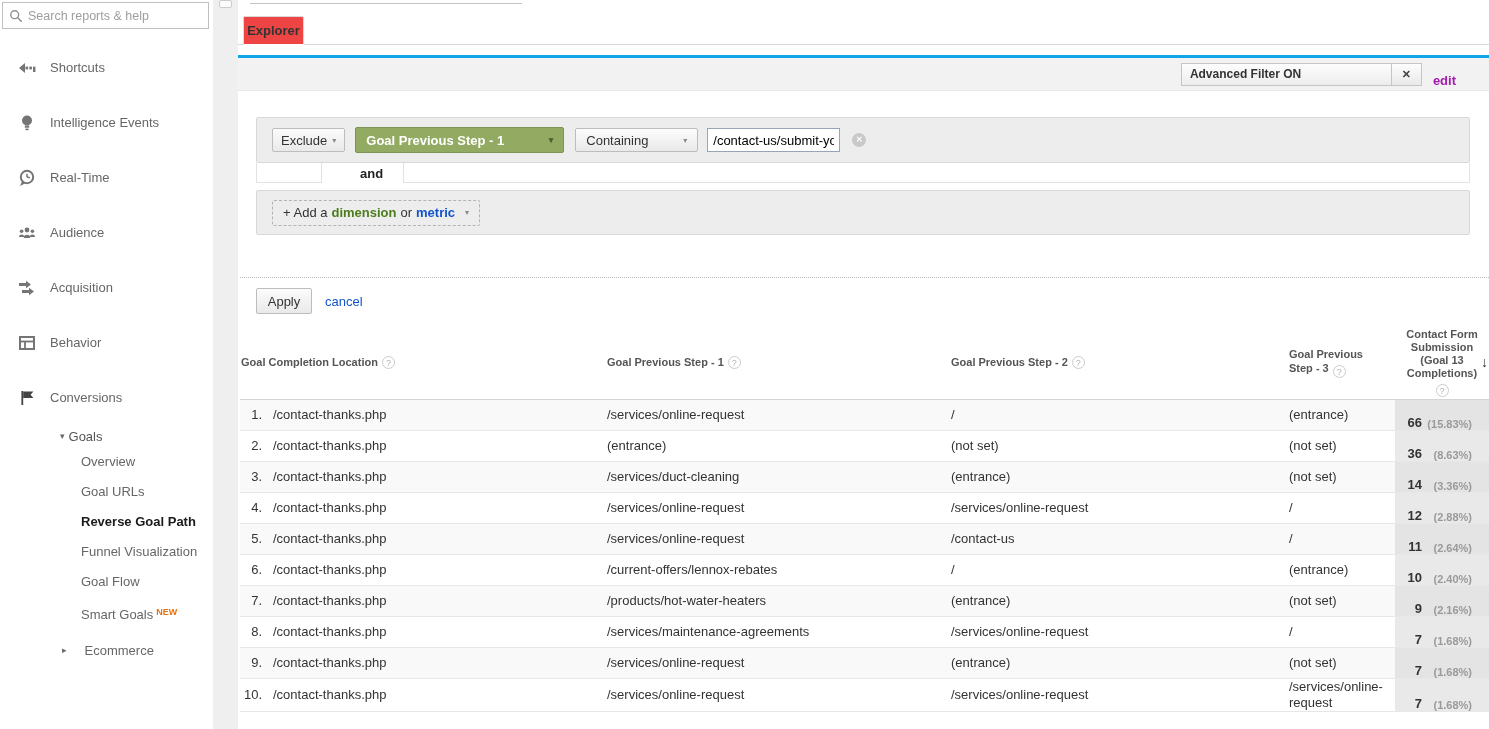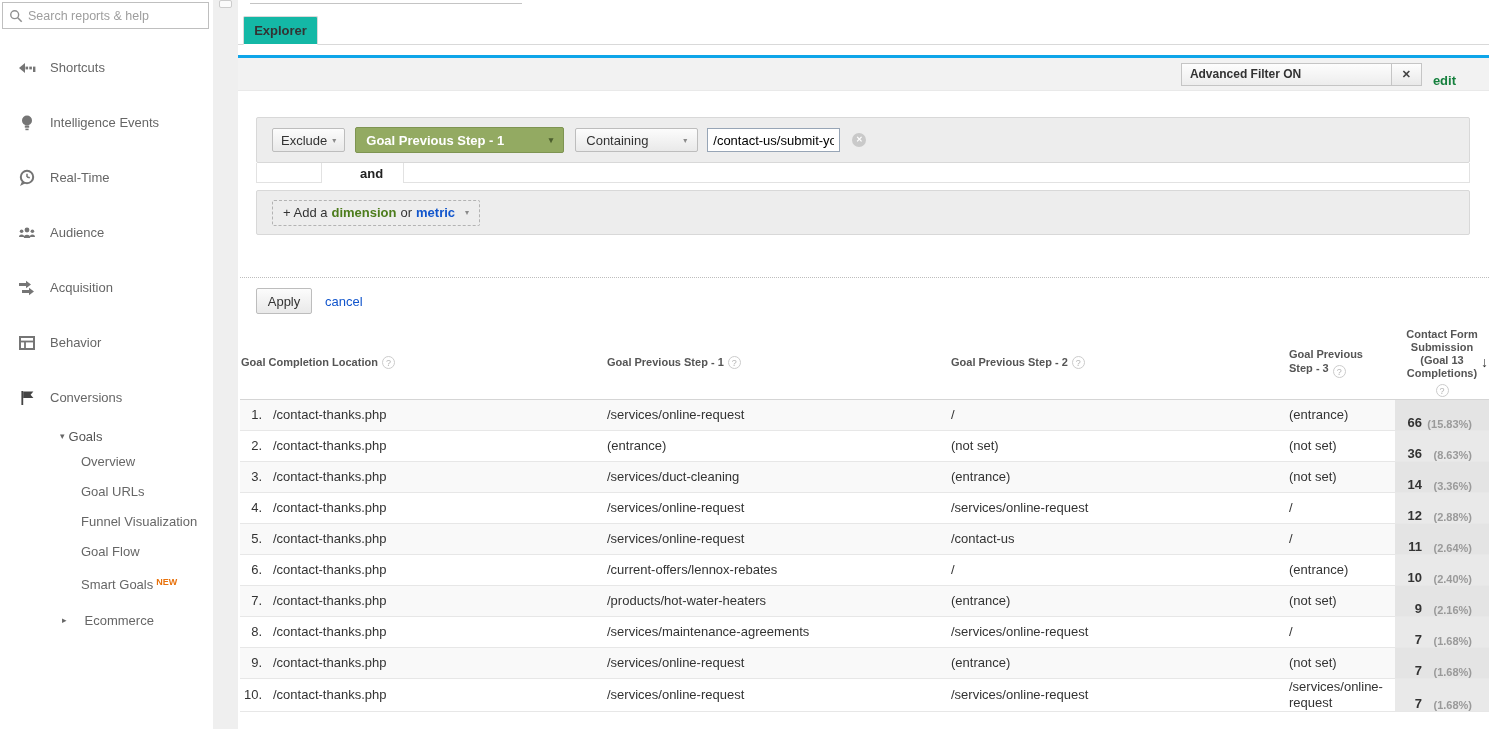--- a/index.html
+++ b/index.html
@@ -21,26 +21,26 @@
   .tri { font-size:9px; color:#666; margin-right:4px; }
   .goal-sub { height:30px; line-height:30px; padding-left:81px; font-size:13px; color:#666; cursor:pointer; white-space:nowrap; }
   .goal-sub.active { font-weight:bold; color:#1a1a1a; }
   .smart-badge { color:#e8720c; font-size:9px; font-weight:bold; vertical-align:4px; margin-left:3px; }
   .ecom { margin-top:8px; height:30px; display:flex; align-items:center; padding-left:62px; font-size:13px; color:#666; cursor:pointer; }
 
   
   .main { position:absolute; left:238px; top:0; width:1251px; height:729px; background:#fff; }
   .top-line { position:absolute; left:12px; top:3px; width:272px; border-top:1px solid #c4c4c4; }
   .tabbar { position:absolute; top:16px; left:0; right:0; height:29px; border-bottom:1px solid #d9d9d9; }
-  .tab { position:absolute; left:5px; bottom:-1px; width:75px; height:29px; background:#14b8a6; border:1px solid #d9d9d9; border-bottom:1px solid #fff; border-radius:2px 2px 0 0; font-size:13px; font-weight:bold; color:#333; text-align:center; line-height:28px; cursor:pointer; }
+  .tab { position:absolute; left:5px; bottom:-1px; width:61px; height:29px; background:#ef4444; border:1px solid #d9d9d9; border-bottom:1px solid #fff; border-radius:2px 2px 0 0; font-size:13px; font-weight:bold; color:#333; text-align:center; line-height:28px; cursor:pointer; }
   .toolbar { position:absolute; top:55px; left:0; right:0; height:36px; background:#f2f2f2; border-top:3px solid #0ea5e9; border-bottom:1px solid #e9e9e9; display:flex; align-items:center; justify-content:flex-end; padding-right:33px; }
   .af-box { display:flex; width:241px; height:23px; border:1px solid #c5c5c5; background:linear-gradient(#fdfdfd,#ededed); }
   .af-label { flex:1; font-size:12px; font-weight:bold; color:#333; line-height:21px; padding-left:8px; white-space:nowrap; overflow:hidden; }
   .af-close { width:30px; border-left:1px solid #c5c5c5; text-align:center; line-height:21px; font-size:11px; font-weight:bold; color:#444; cursor:pointer; background:linear-gradient(#fdfdfd,#e9e9e9); }
-  .edit-link { margin-left:11px; font-size:13px; font-weight:bold; color:#15803d; cursor:pointer;margin-top:12px; }
+  .edit-link { margin-left:11px; font-size:13px; font-weight:bold; color:#a21caf; cursor:pointer;margin-top:12px; }
 
   
   .filter-wrap { position:absolute; top:117px; left:18px; right:19px; }
   .fpanel { background:#ededed; border:1px solid #d8d8d8; border-radius:2px; }
   .fpanel.p1 { height:46px; display:flex; align-items:center; padding-left:15px; }
   .gbtn { display:inline-flex; align-items:center; height:24px; padding:0 8px; background:linear-gradient(#fcfcfc,#e9e9e9); border:1px solid #bdbdbd; border-radius:2px; font-size:13px; color:#333; cursor:pointer; }
   .caret { font-size:8px; color:#8a8a8a; margin-left:5px; }
   .green-select { margin-left:10px; width:209px; height:26px; background:#93aa62; border:1px solid #7e9452; border-radius:2px; display:flex; align-items:center; justify-content:space-between; padding:0 10px; color:#fff; font-size:13px; font-weight:bold; cursor:pointer; }
   .green-select .caret { color:#4b5e2d; font-size:9px; }
   .containing-btn { margin-left:11px; width:123px; justify-content:space-between; padding:0 10px; }
@@ -162,20 +162,21 @@
           </svg>
         <span>Conversions</span>
       </div>
     </div>
     <div class="goals-root">
       <span class="tri">▾</span>
       <span>Goals</span>
     </div>
     <div class="goal-sub">Overview</div>
     <div class="goal-sub">Goal URLs</div>
+    <div class="goal-sub active">Reverse Goal Path</div>
     <div class="goal-sub">Funnel Visualization</div>
     <div class="goal-sub">Goal Flow</div>
     <div class="goal-sub">
       <span>Smart Goals</span><span class="smart-badge">NEW</span>
     </div>
     <div class="ecom">
       <span class="tri">▸</span>
       <span style="margin-left:14px;">Ecommerce</span>
     </div>
   </div>

